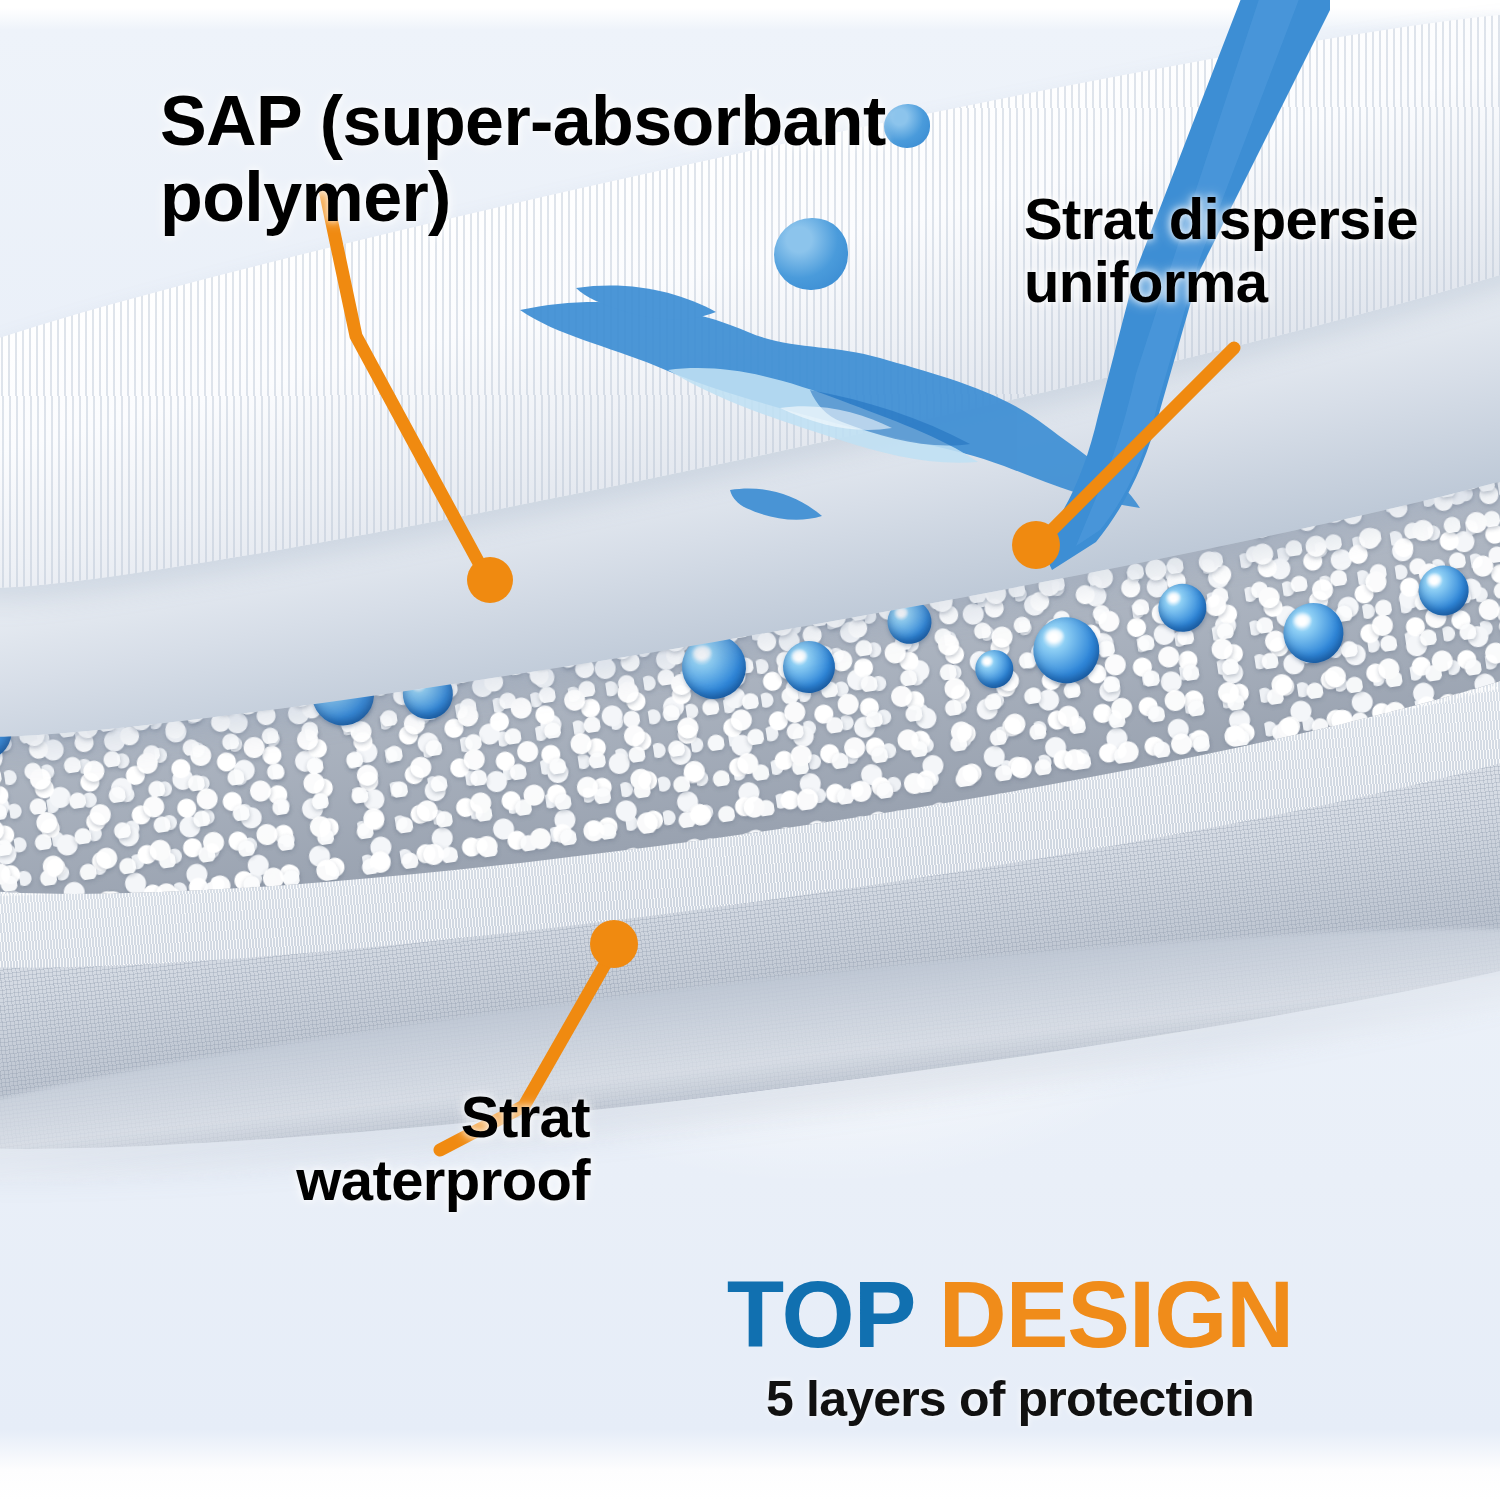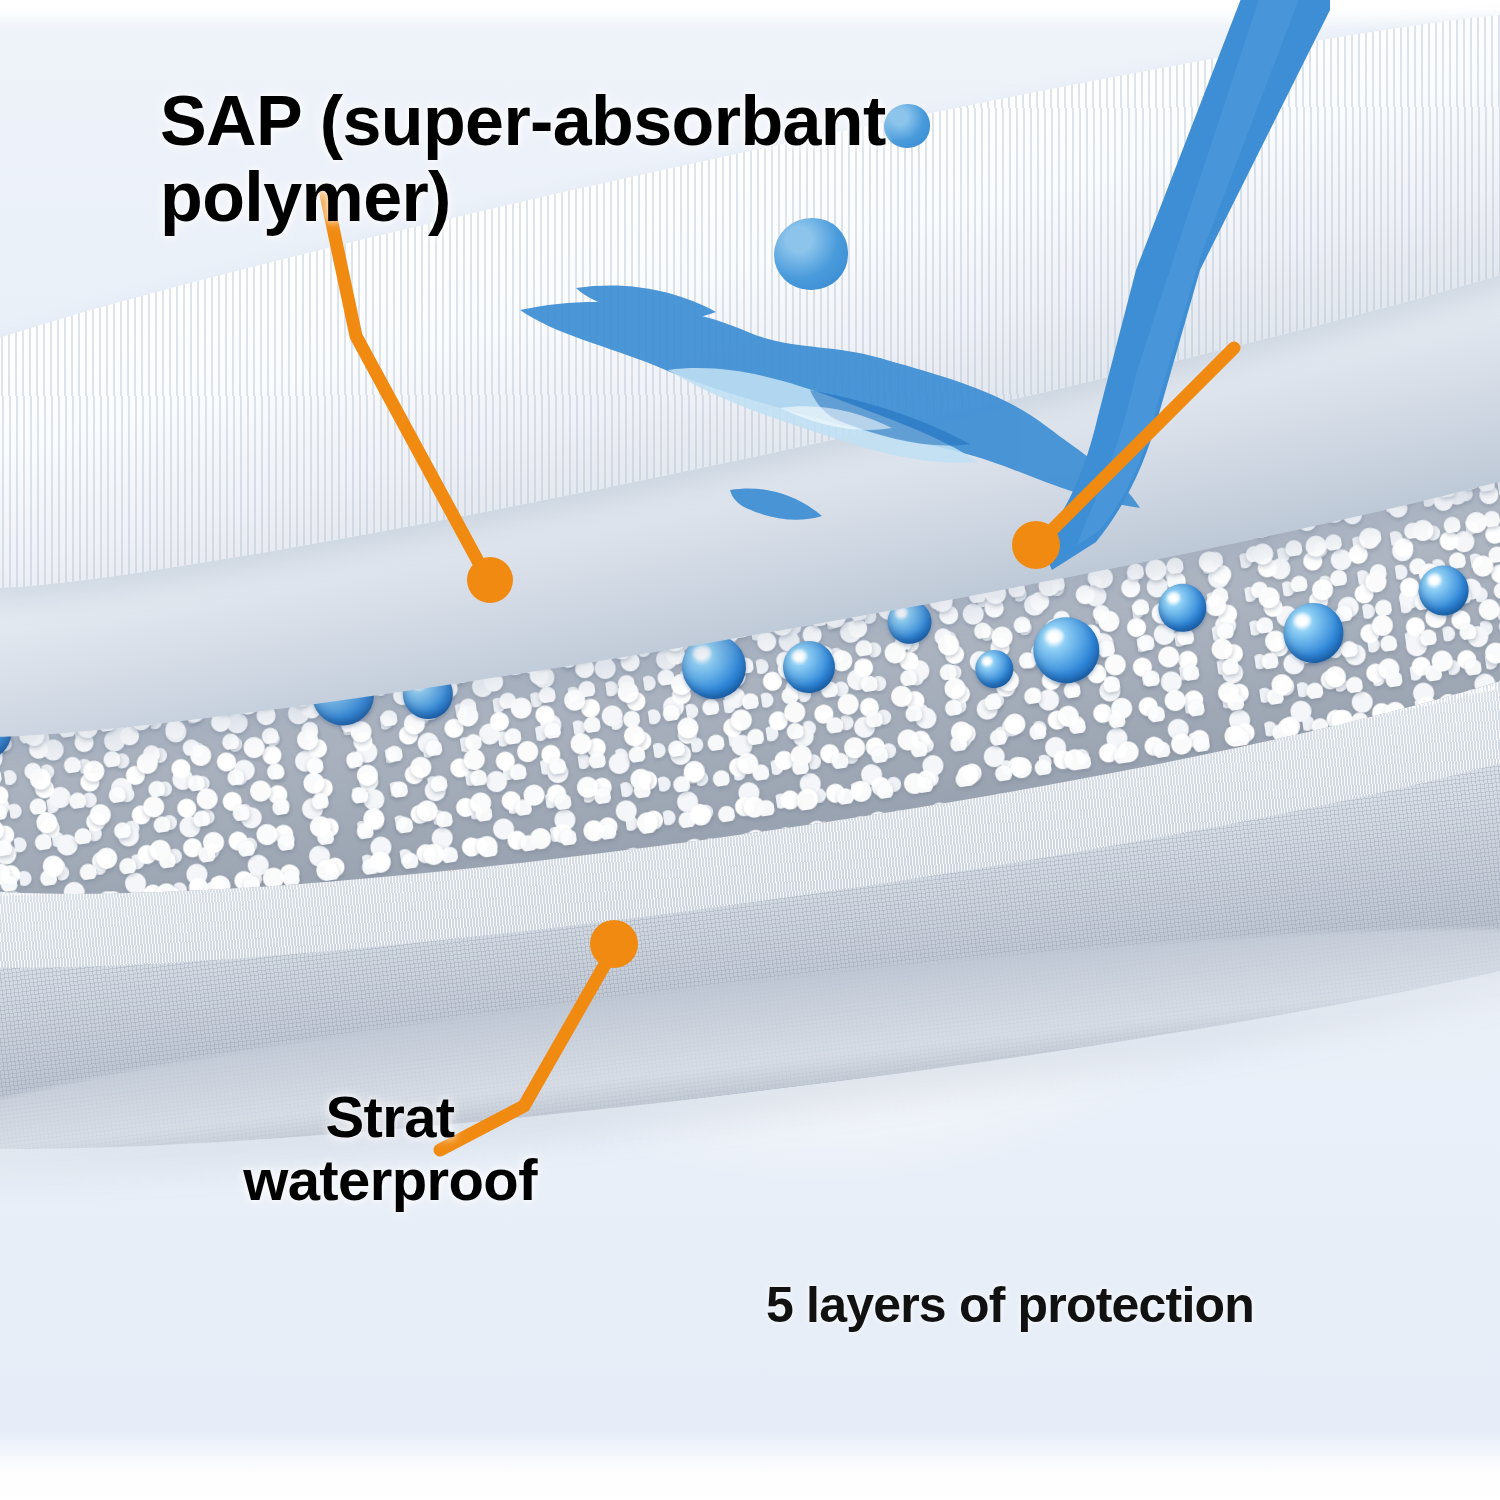--- a/index.html
+++ b/index.html
@@ -190,21 +190,21 @@
     position: absolute;
     color: #000000;
     font-weight: 700;
     letter-spacing: -0.6px;
     line-height: 1.08;
     white-space: pre-line;
     text-shadow: 0 0 7px rgba(255,255,255,.92), 0 0 14px rgba(255,255,255,.75);
   }
   #label-sap   { left: 160px; top: 36px;  width: 740px; font-size: 70px; margin-top: 48px; }
   #label-disp  { left: 1024px; top: 188px; width: 470px; font-size: 58px; }
-  #label-wp    { left: 190px; top: 1086px; width: 400px; font-size: 58px; text-align: center; }
+  #label-wp    { left: 190px; top: 1086px; width: 400px; font-size: 58px; text-align: right; }
 
   .leaders { position: absolute; inset: 0; pointer-events: none; }
 
   
   .brand { position: absolute; left: 640px; top: 1268px; width: 740px; }
   .brand-title {
     font-size: 94px; font-weight: 700; letter-spacing: -1px;
     line-height: 1; text-align: center; white-space: nowrap;
   }
   .brand-top { color: #1170b0; }
@@ -293,20 +293,22 @@
 
     <path d="M1234 348 L1042 540" stroke="#f08a10" stroke-width="13" fill="none" stroke-linecap="round"></path>
     <circle cx="1036" cy="545" r="24" fill="#f08a10"></circle>
 
     <path d="M612 952 L524 1106 L440 1150" stroke="#f08a10" stroke-width="13" fill="none" stroke-linecap="round" stroke-linejoin="round"></path>
     <circle cx="614" cy="944" r="24" fill="#f08a10"></circle>
   </svg>
 
   <div id="label-sap" class="callout-text">SAP (super-absorbant polymer)</div>
 
+  <div id="label-disp" class="callout-text">Strat dispersie uniforma</div>
 
   <div id="label-wp" class="callout-text">Strat waterproof</div>
 
   <div class="brand">
+    <div class="brand-title"><span class="brand-top">TOP</span><span> </span><span class="brand-design">DESIGN</span></div>
     <div class="brand-sub">5 layers of protection</div>
   </div>
 
 </div>
 
 </body></html>

